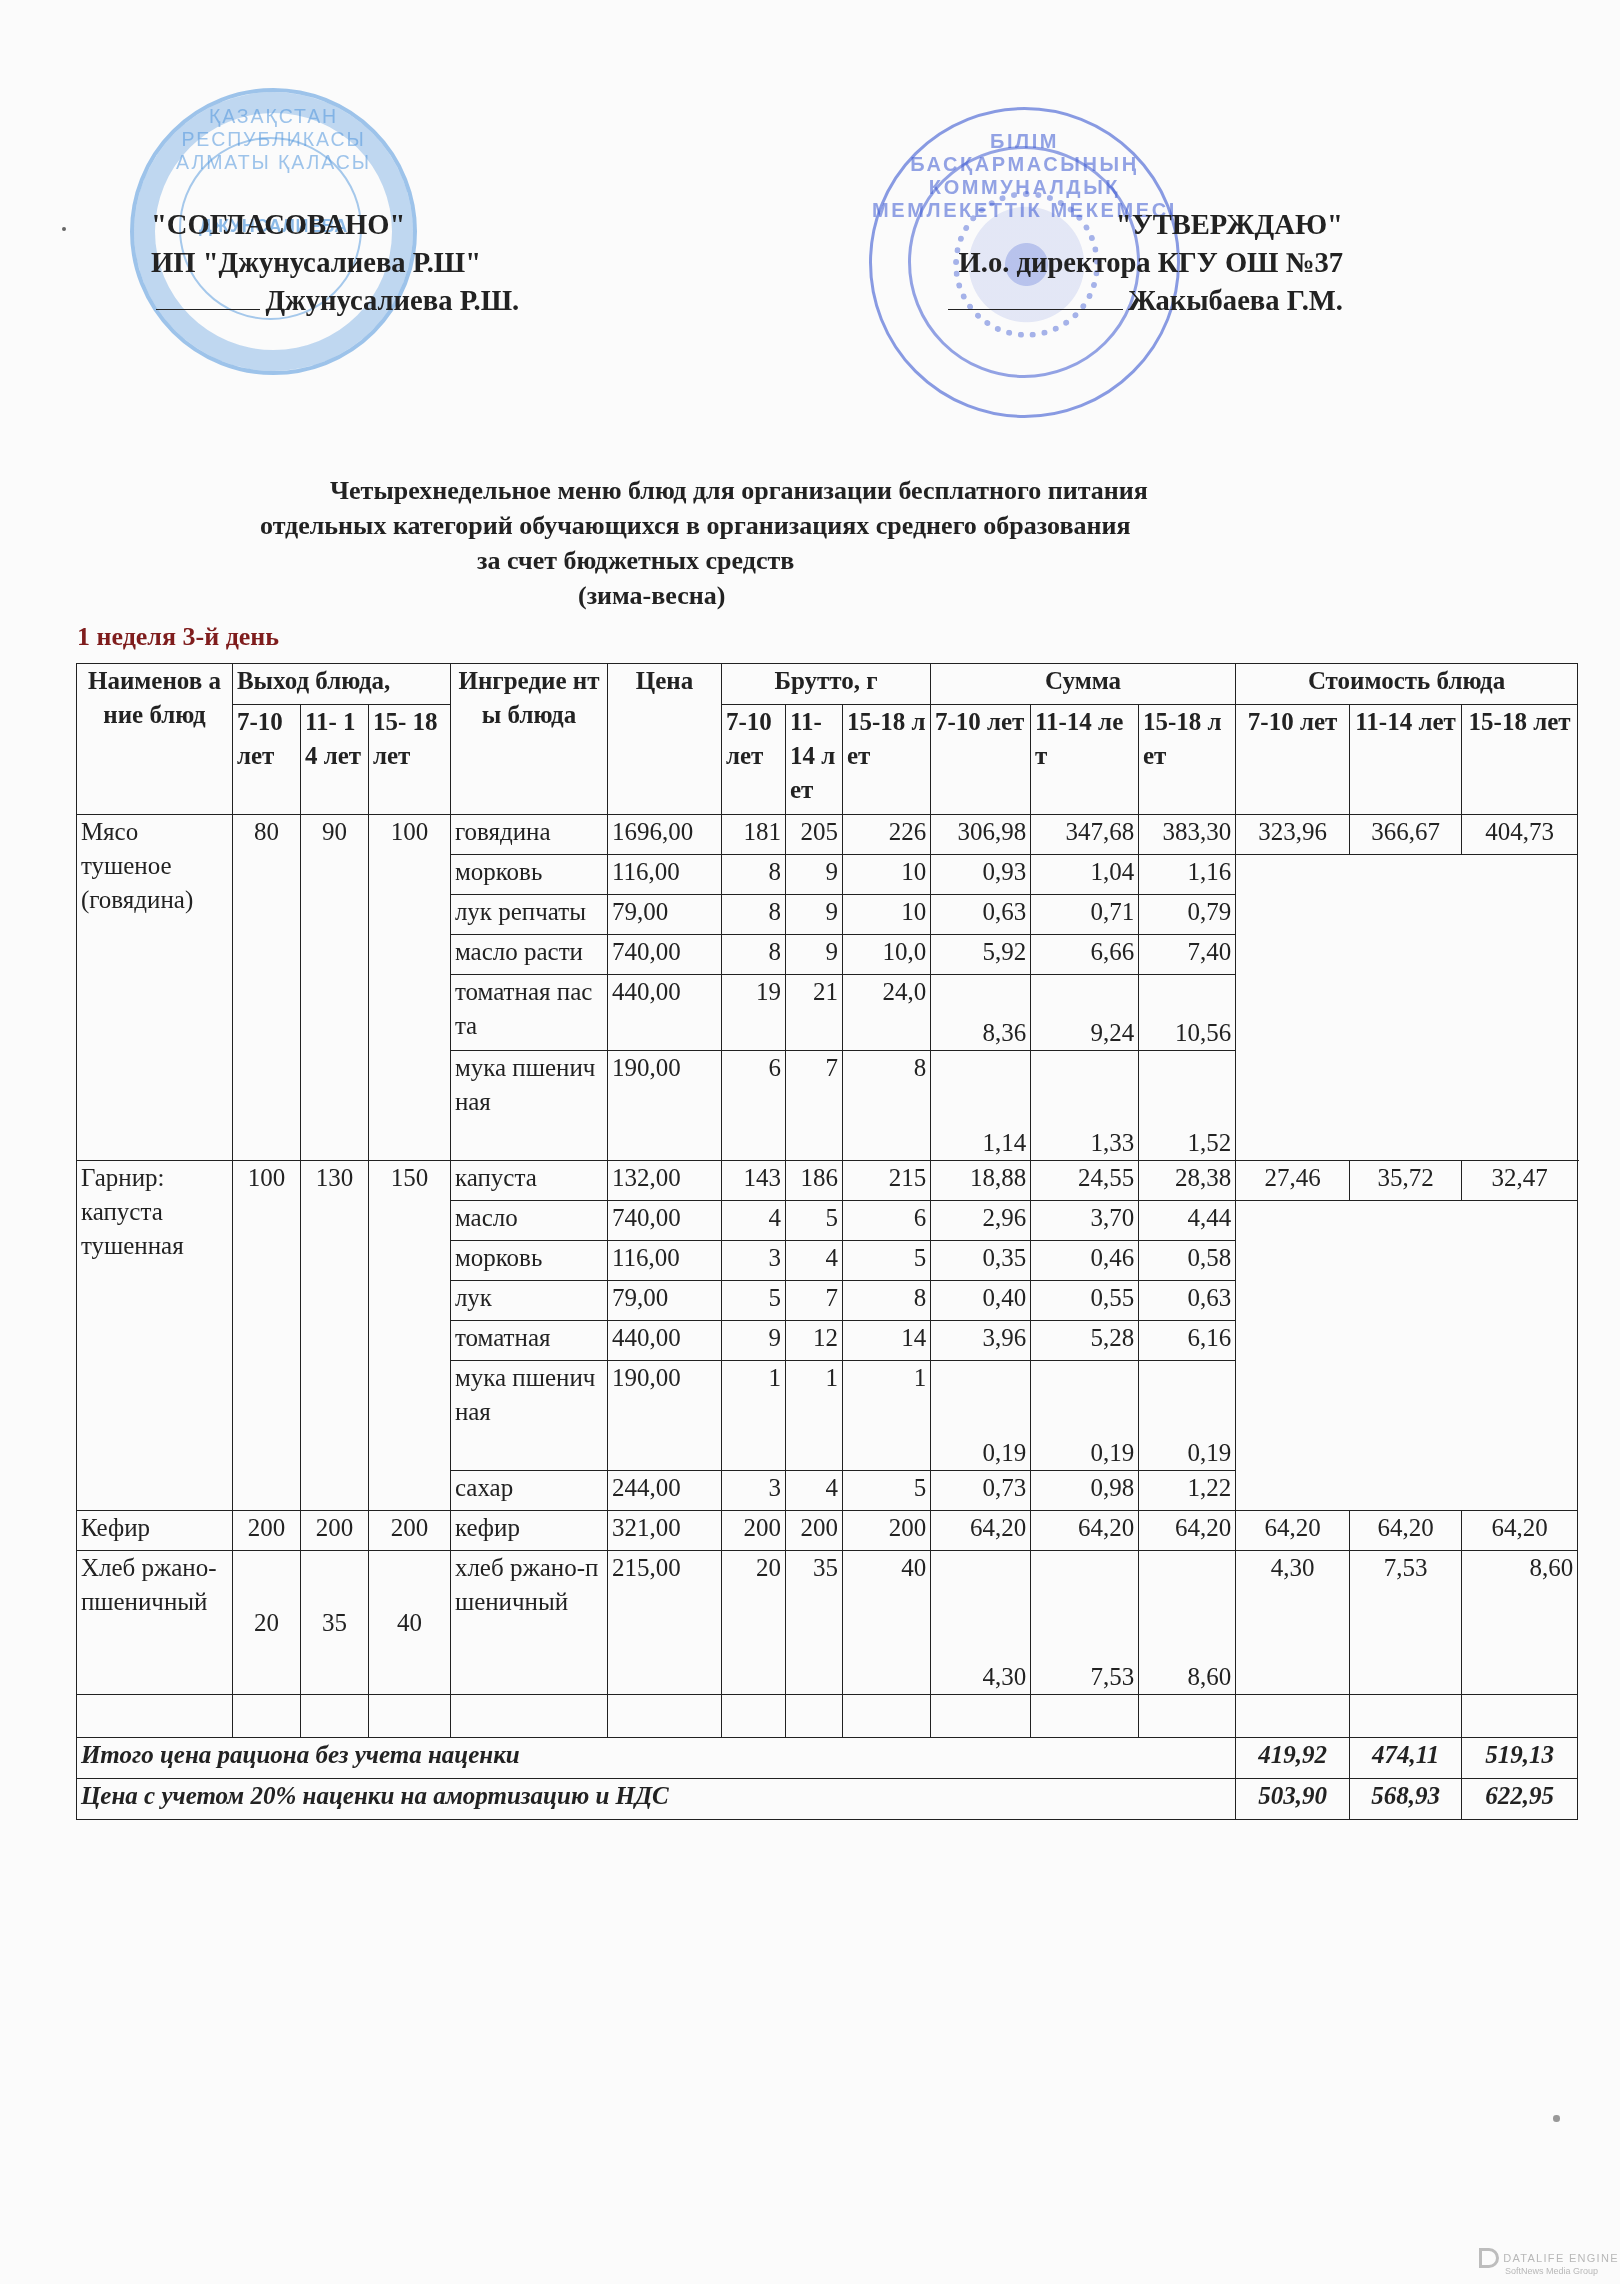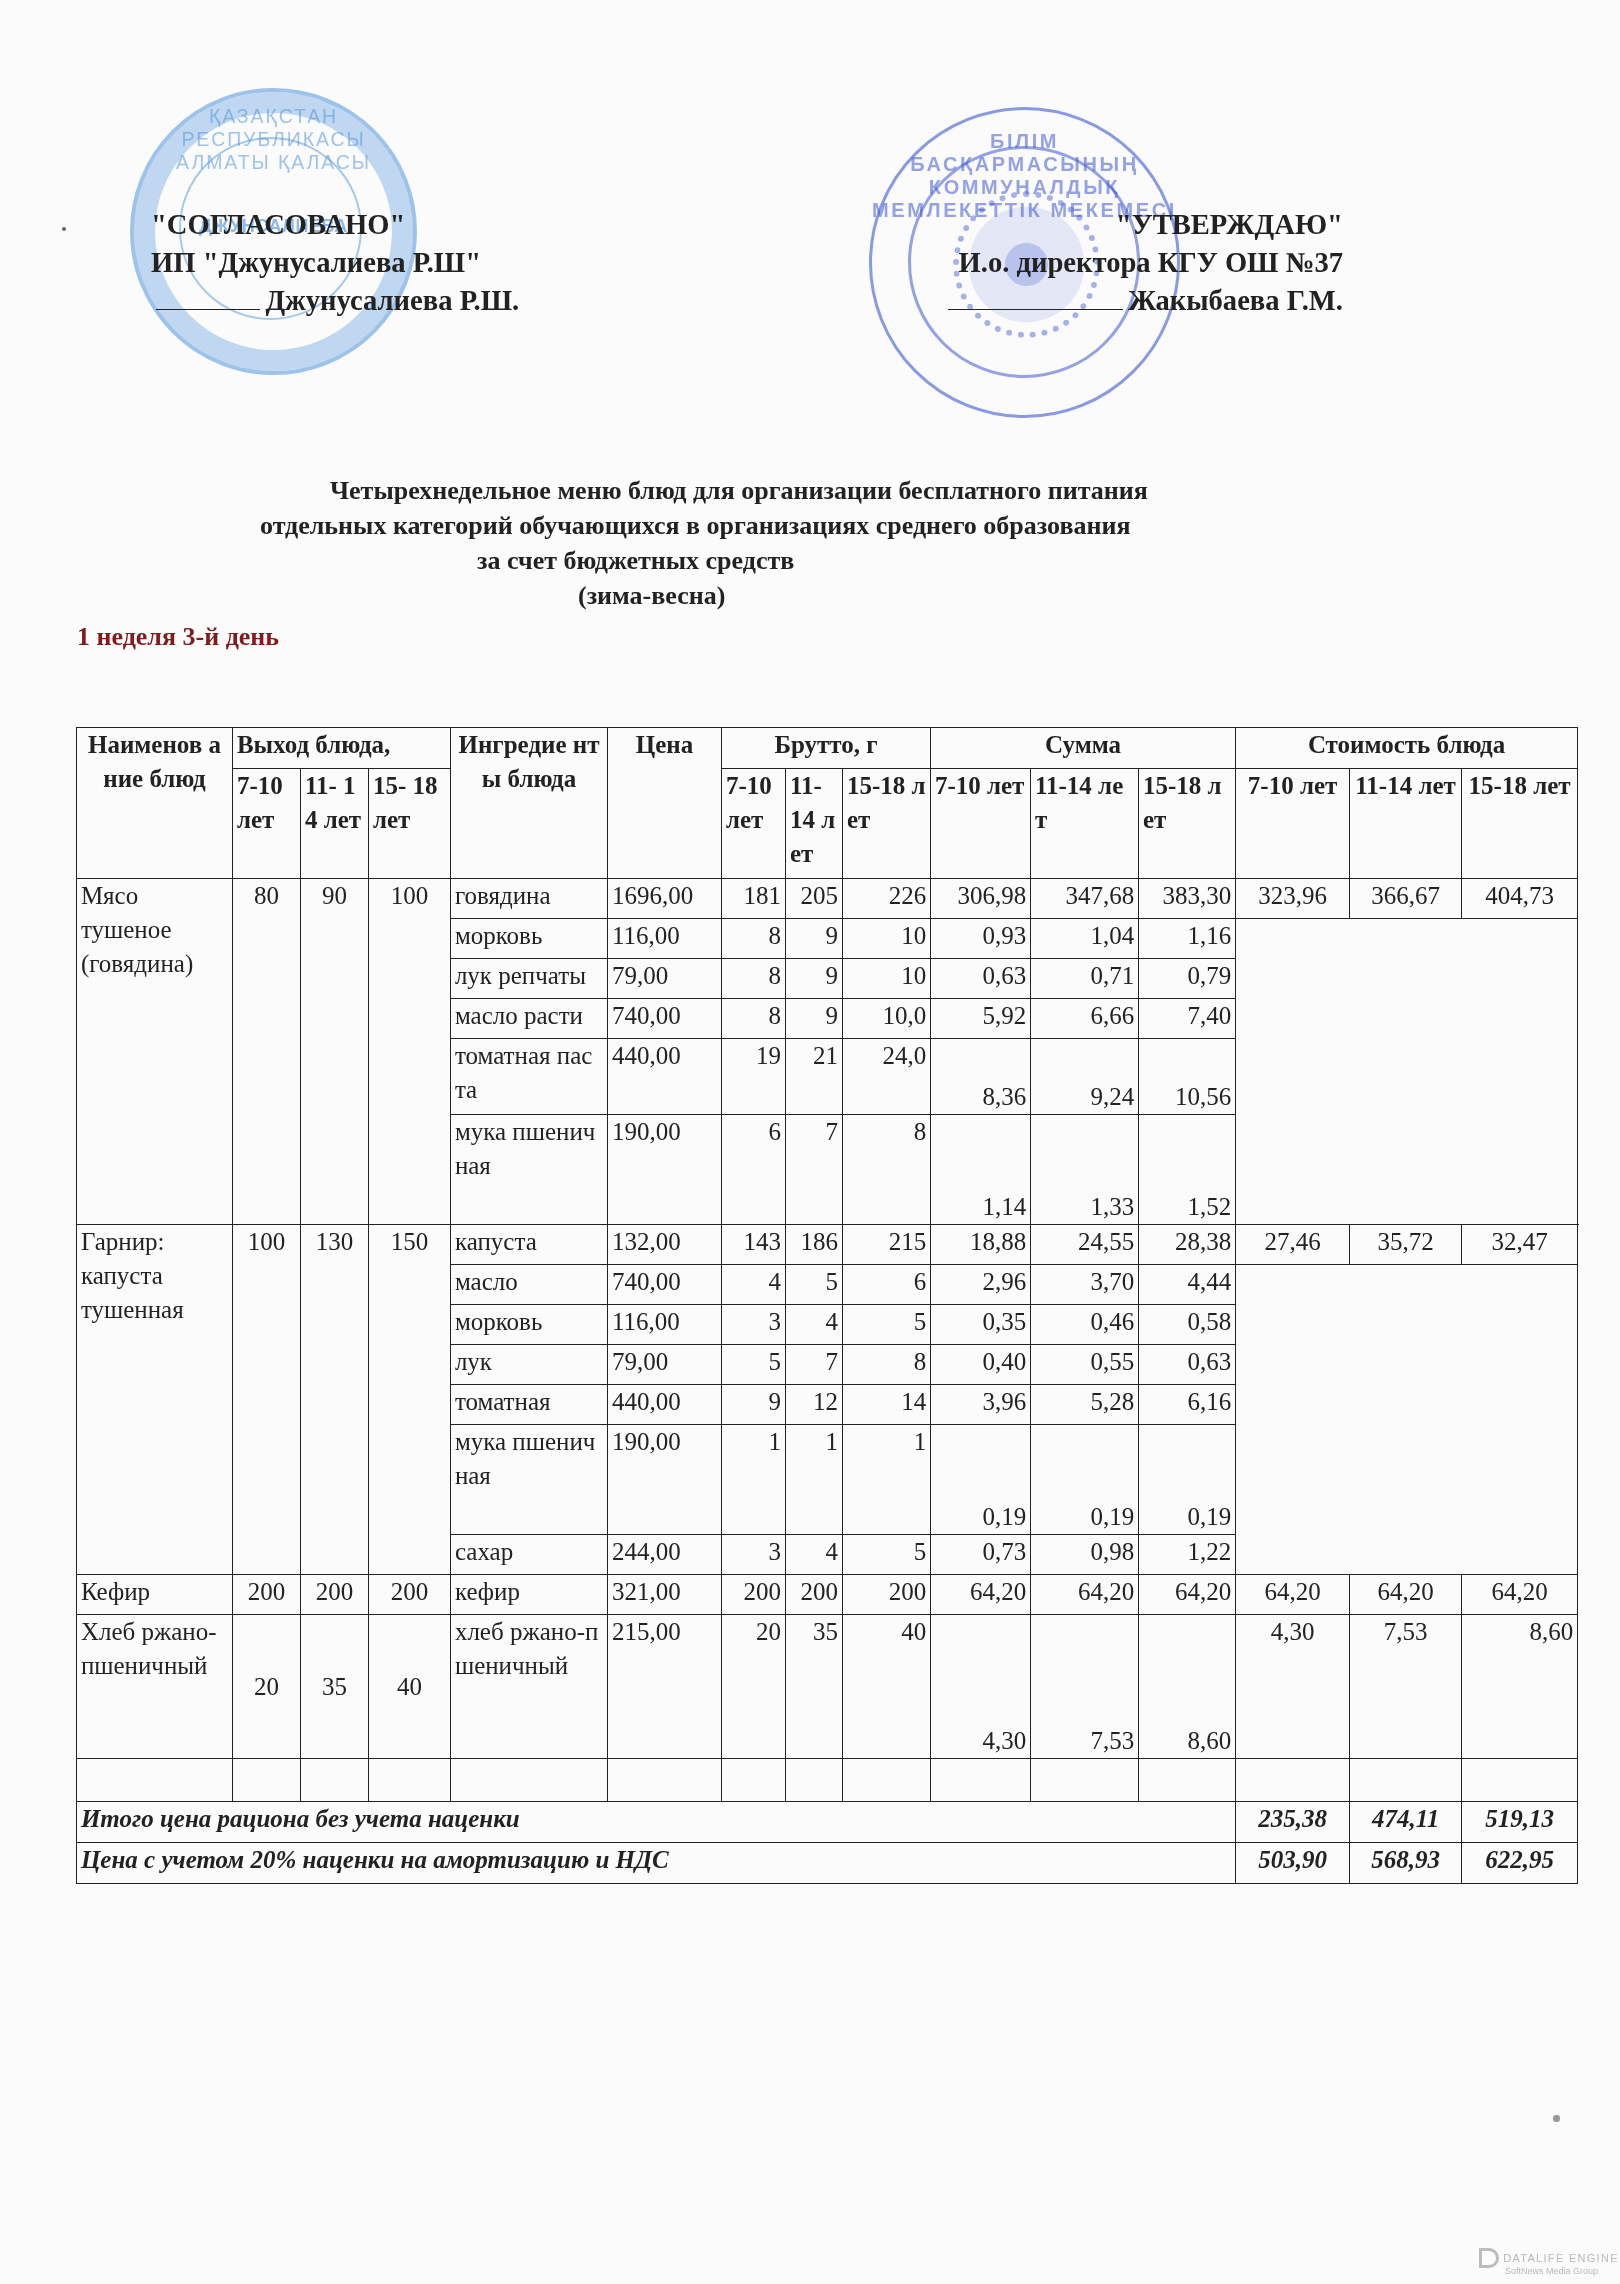--- a/index.html
+++ b/index.html
@@ -65,21 +65,21 @@
     line-height: 35px; color: #222;
   }
   .title .t1 { position: absolute; left: 330px; top: 473px; white-space: nowrap; }
   .title .t2 { position: absolute; left: 260px; top: 508px; white-space: nowrap; }
   .title .t3 { position: absolute; left: 477px; top: 543px; white-space: nowrap; }
   .title .t4 { position: absolute; left: 578px; top: 578px; white-space: nowrap; }
   .day-label { position: absolute; left: 77px; top: 622px; font-weight: bold; font-size: 26px; color: #7f1d1d; }
 
   
   table.menu {
-    position: absolute; left: 76px; top: 727px; width: 1500px;
+    position: absolute; left: 76px; top: 663px; width: 1500px;
     border-collapse: collapse; table-layout: fixed;
     font-size: 25px; color: #222;
   }
   table.menu td, table.menu th {
     border: 1.3px solid #222; padding: 0 3.9px; vertical-align: top;
     line-height: 34px; overflow: hidden; white-space: nowrap;
   }
   table.menu th { font-weight: bold; text-align: center; }
   table.menu thead tr.h1 th { height: 40px; vertical-align: top; }
   table.menu thead tr.h2 th { height: 109px; }
@@ -390,21 +390,21 @@
         <td></td>
       <td></td>
         <td></td>
       <td></td>
         <td></td>
       <td></td>
     </tr>
 
     <tr class="total">
       <td colspan="12">Итого цена рациона без учета наценки</td>
-      <td class="ctr">235,38</td>
+      <td class="ctr">419,92</td>
       <td class="ctr">474,11</td>
       <td class="ctr">519,13</td>
     </tr>
     <tr class="total">
       <td colspan="12">Цена с учетом 20% наценки на амортизацию и НДС</td>
       <td class="ctr">503,90</td>
       <td class="ctr">568,93</td>
       <td class="ctr">622,95</td>
     </tr>
   </tbody>

